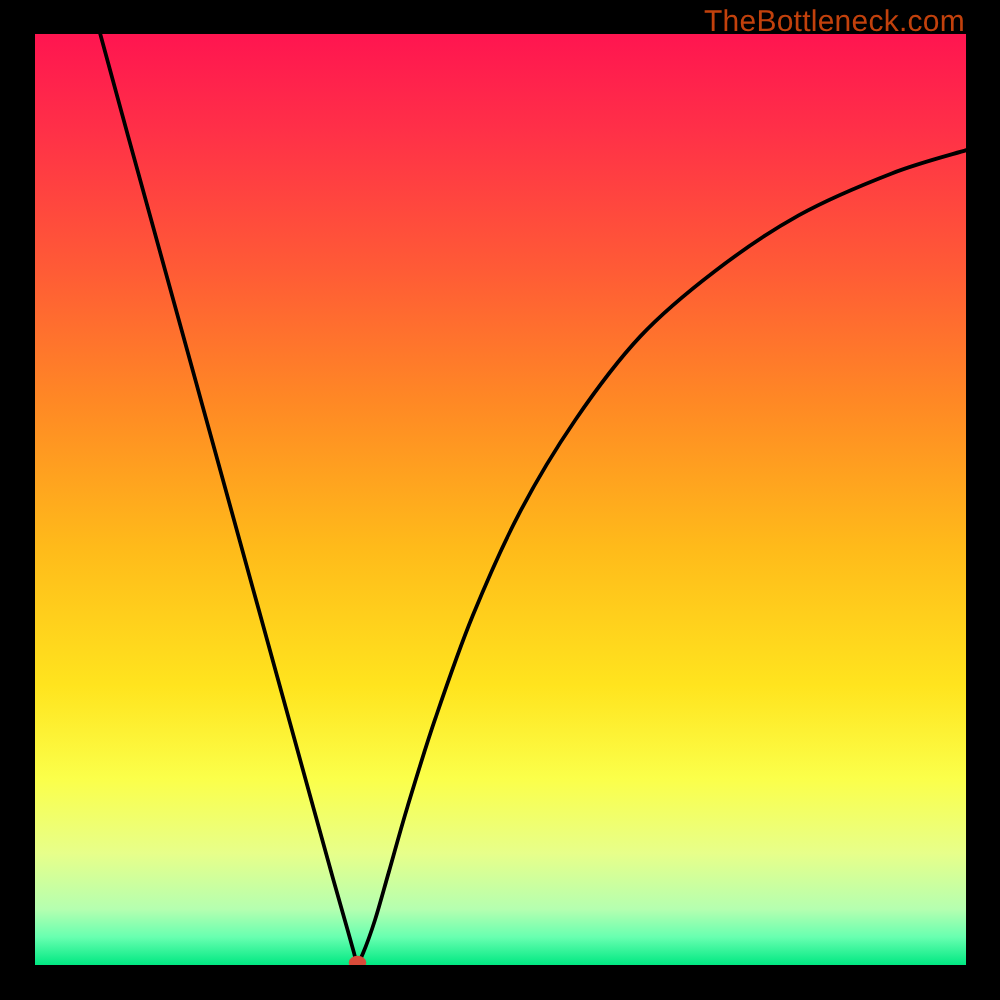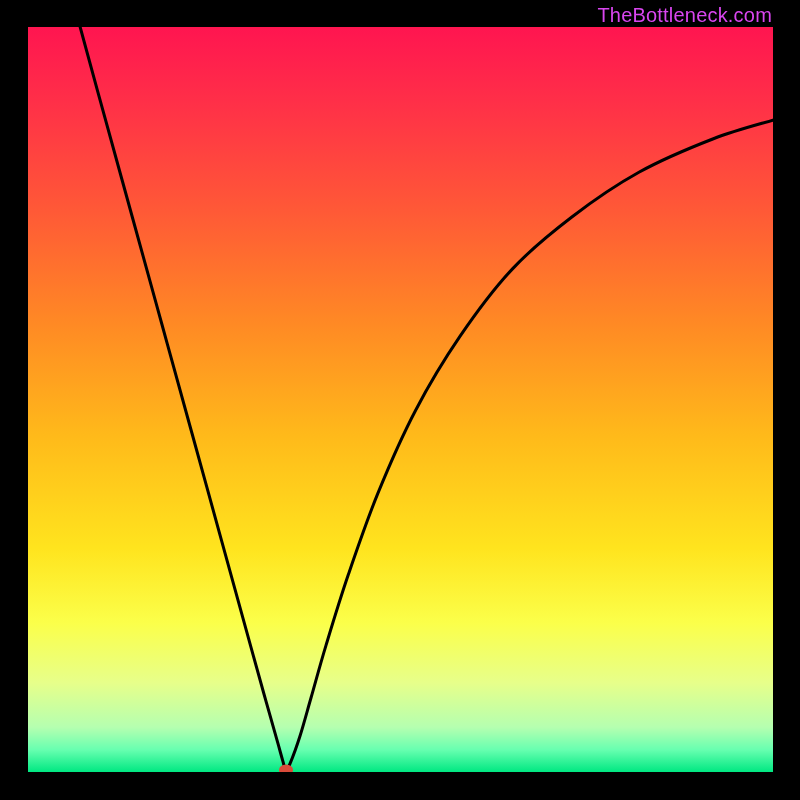--- a/index.html
+++ b/index.html
@@ -37,23 +37,23 @@
     position: absolute;
     left: 0;
     top: 0;
     width: 100%;
     height: 100%;
   }
   .watermark {
     position: absolute;
     top: 4px;
     right: 28px;
-    color: #d946ef;
+    color: #c2410c;
     font-family: Arial, Helvetica, sans-serif;
-    font-size: 20px;
+    font-size: 24px;
     font-weight: 400;
     letter-spacing: 0.2px;
   }
   .marker {
     position: absolute;
     background: #d94b3a;
     border-radius: 50% / 50%;
     transform: translate(-50%, -50%);
   }
 </style>

